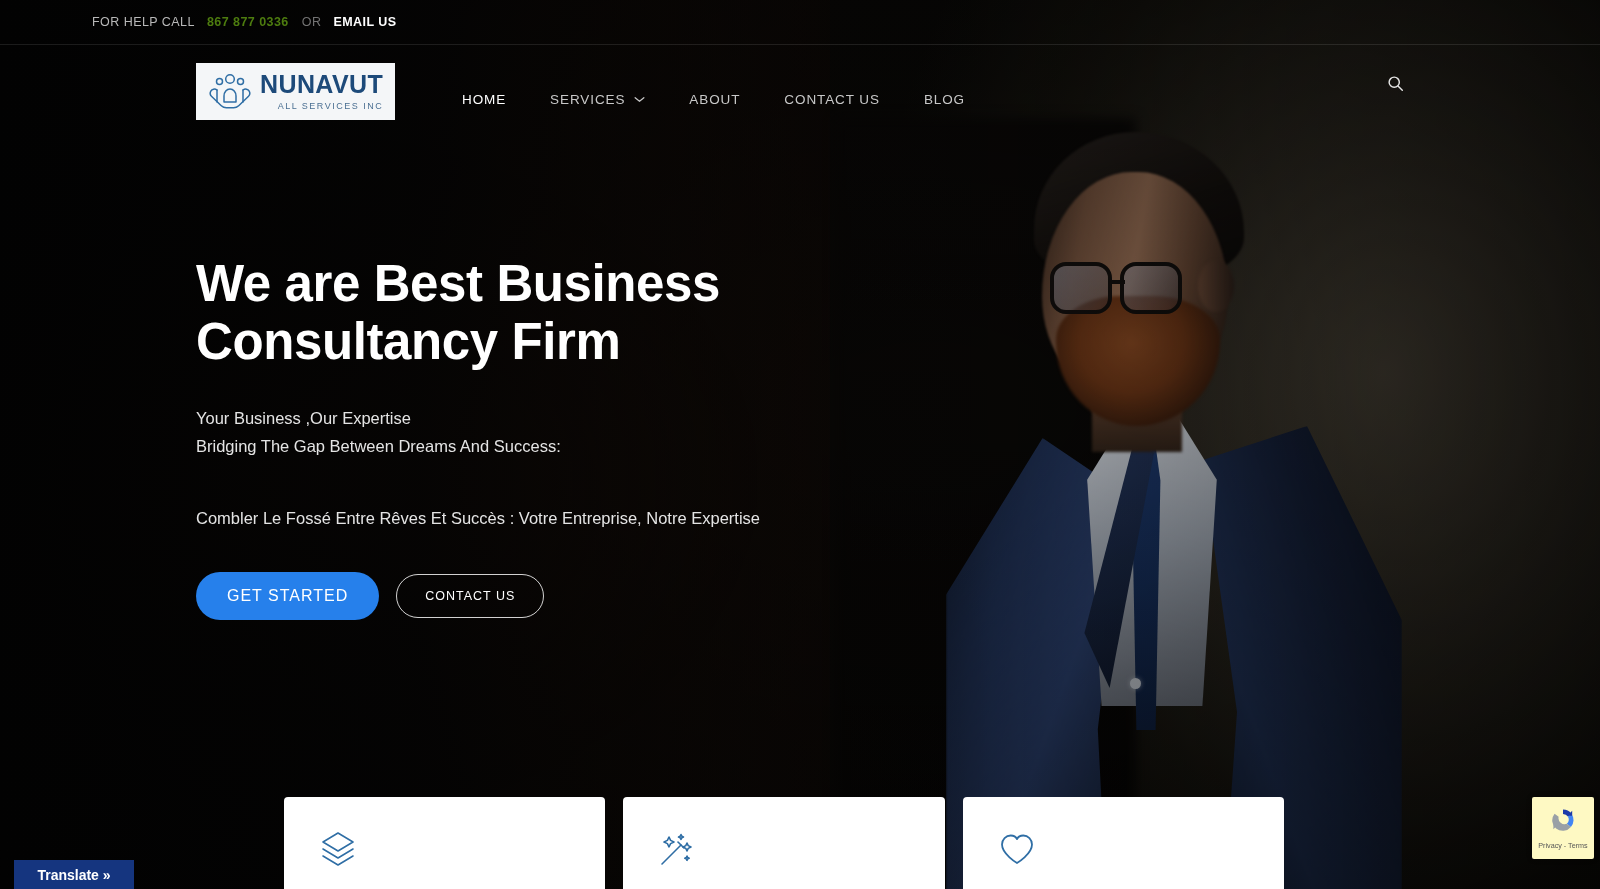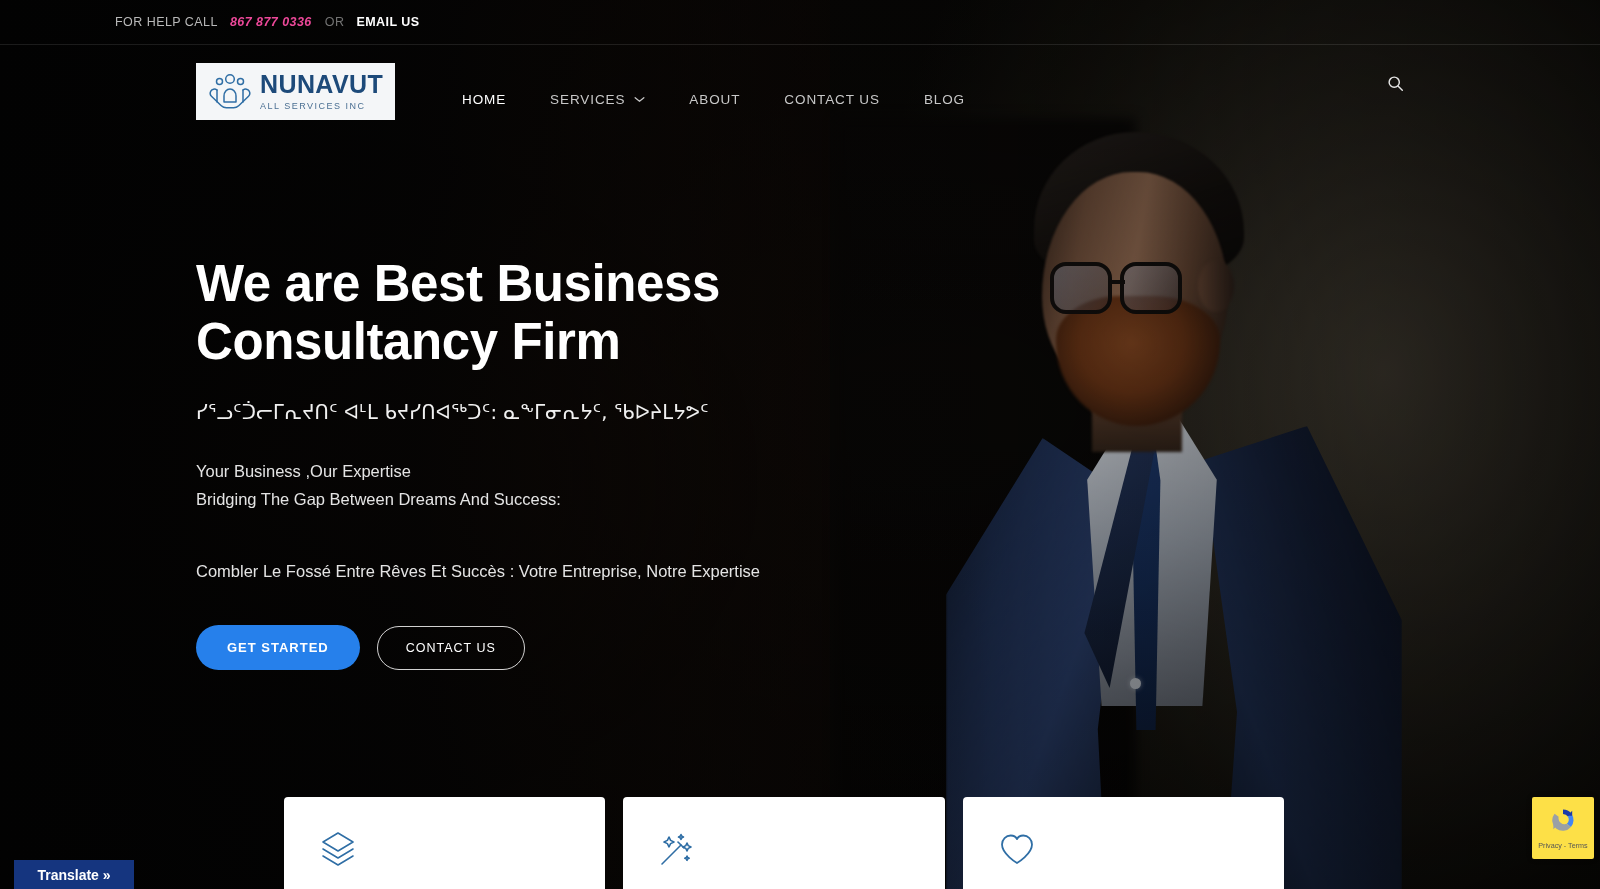--- a/index.html
+++ b/index.html
@@ -141,44 +141,44 @@
   }
 
   
   .topbar {
     position: absolute; left: 0; top: 0; width: 1600px; height: 45px;
     display: flex; align-items: center;
     border-bottom: 1px solid rgba(255,255,255,0.10);
     z-index: 10;
   }
   .topbar-inner {
-    margin-left: 115px;
+    margin-left: 92px;
     display: flex; align-items: center; gap: 0;
     font-size: 12.5px; letter-spacing: 0.45px;
   }
   .tb-label { color: #b9b9b9; }
-  .tb-phone { color: #ec4899; font-weight: bold; margin-left: 12px; font-style: italic; }
+  .tb-phone { color: #4d7c0f; font-weight: bold; margin-left: 12px; }
   .tb-or { color: #737373; margin-left: 13px; }
   .tb-email { color: #ffffff; font-weight: bold; margin-left: 12px; cursor: pointer; }
 
   
   .header {
     position: absolute; left: 0; top: 45px; width: 1600px; height: 80px;
     z-index: 10;
   }
   .logo-box {
     position: absolute; left: 196px; top: 18px;
     width: 199px; height: 57px;
     background: #f4f6f8;
     display: flex; align-items: center;
     padding: 0 8px;
     cursor: pointer;
   }
   .logo-mark { width: 52px; height: 44px; flex: 0 0 52px; }
-  .logo-text { margin-left: 4px; display: flex; flex-direction: column; align-items: flex-start; }
+  .logo-text { margin-left: 4px; display: flex; flex-direction: column; align-items: flex-end; }
   .logo-name {
     font-size: 25px; font-weight: bold; color: #1d4a7a;
     letter-spacing: 0.4px; line-height: 1;
   }
   .logo-sub {
     font-size: 9px; color: #4a6f92; letter-spacing: 1.5px;
     margin-top: 4px; font-family: Liberation Sans, sans-serif;
   }
 
   .nav {
@@ -223,23 +223,23 @@
     color: #e4e4e4;
     font-size: 16.5px;
     line-height: 1.68;
   }
   .hero-p2 { margin-top: 44px; }
 
   .hero-actions { margin-top: 40px; display: flex; align-items: center; gap: 17px; }
   .btn-primary {
     background: #2680eb;
     color: #ffffff;
-    font-size: 13px;
+    font-size: 16px;
     letter-spacing: 1px;
-    font-weight: bold;
+    font-weight: normal;
     padding: 15px 31px;
     border: none;
     border-radius: 999px;
     cursor: pointer;
     font-family: "Liberation Sans", sans-serif;
     text-transform: uppercase;
   }
   .btn-ghost {
     background: transparent;
     color: #ffffff;
@@ -276,21 +276,21 @@
     font-weight: bold;
     display: flex; align-items: center; justify-content: center;
     cursor: pointer;
     z-index: 30;
   }
 
   
   .recaptcha {
     position: absolute; right: 6px; bottom: 30px;
     width: 62px; height: 62px;
-    background: #fde047;
+    background: #fef9c3;
     border-radius: 2px;
     box-shadow: 0 0 5px rgba(0,0,0,0.35);
     display: flex; flex-direction: column; align-items: center; justify-content: center;
     z-index: 30;
     cursor: pointer;
   }
   .recaptcha-legal {
     font-size: 7.2px; color: #555; margin-top: 3px; white-space: nowrap;
   }
 </style>
@@ -382,21 +382,20 @@
         <svg viewBox="0 0 20 20" width="17" height="17" fill="none" stroke="#e6e6e6" stroke-width="1.7" stroke-linecap="round">
           <circle cx="8.5" cy="8.5" r="6"></circle>
           <path d="M13.2 13.2L18 18"></path>
         </svg>
       </span>
     </div>
   </div>
 
   <div class="hero">
     <h1>We are Best Business Consultancy Firm</h1>
-    <div class="hero-syll">ᓯᕐᓗᑦᑑᓕᒥᕆᔪᑎᑦ ᐊᒻᒪ ᑲᔪᓯᑎᐊᖅᑐᑦ: ᓇᖕᒥᓂᕆᔭᑦ, ᖃᐅᔨᒪᔭᕗᑦ</div>
     <div class="hero-p">
       <div>Your Business ,Our Expertise</div>
       <div>Bridging The Gap Between Dreams And Success:</div>
     </div>
     <div class="hero-p hero-p2">Combler Le Fossé Entre Rêves Et Succès : Votre Entreprise, Notre Expertise</div>
 
     <div class="hero-actions">
       <button class="btn-primary">GET STARTED</button>
       <button class="btn-ghost">CONTACT US</button>
     </div>

